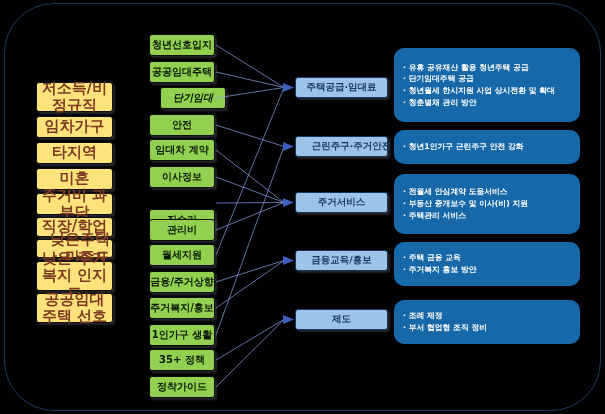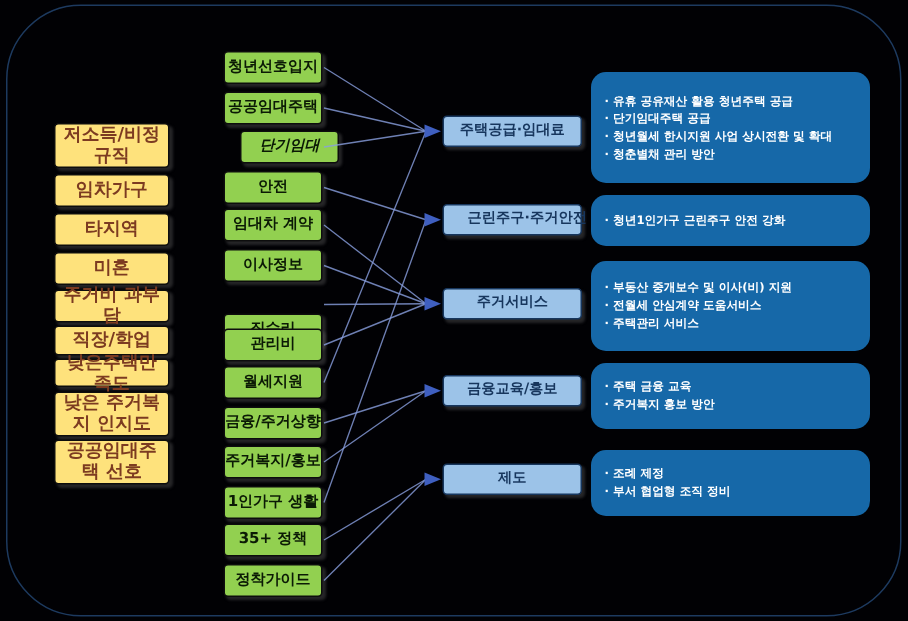--- a/index.html
+++ b/index.html
@@ -13,21 +13,21 @@
     border:1px solid #1d3a5f;border-radius:50px;
   }
   .node{
     position:absolute;box-sizing:border-box;
     display:flex;align-items:center;justify-content:center;text-align:center;
     border:1px solid #0d0d0d;border-radius:3px;
     box-shadow:2px 2px 2px rgba(110,110,110,0.35);
     line-height:1.15;
   }
   .factor{
-    background:#fee27c;color:#7c3b21;font-size:12px;font-weight:bold;
+    background:#fee27c;color:#7c3b21;font-size:15px;font-weight:bold;
     padding:1px 2px;word-break:break-all;
   }
   .topic{
     background:#92d050;color:#0b1a05;font-size:10px;font-weight:bold;
     padding:1px 1px;white-space:nowrap;
   }
   .category{
     background:#9cc3e8;color:#17365d;font-size:9.5px;font-weight:bold;
     border:1px solid #17365d;white-space:nowrap;
   }
@@ -46,21 +46,21 @@
 
 <div class="frame"></div>
 
 <div id="factors-col">
     <div class="node factor" style="left: 36px; top: 82px; width: 77px; height: 30px;">저소득/비정규직</div>
     <div class="node factor" style="left: 36px; top: 116px; width: 77px; height: 22px;">임차가구</div>
     <div class="node factor" style="left: 36px; top: 142px; width: 77px; height: 22px;">타지역</div>
     <div class="node factor" style="left: 36px; top: 168px; width: 77px; height: 22px;">미혼</div>
     <div class="node factor" style="left: 36px; top: 193px; width: 77px; height: 22px;">주거비 과부담</div>
     <div class="node factor" style="left: 36px; top: 217px; width: 77px; height: 20px;">직장/학업</div>
-    <div class="node factor" style="left: 36px; top: 239px; width: 77px; height: 19px;">낮은주택만족도</div>
+    <div class="node factor" style="left: 36px; top: 239px; width: 77px; height: 19px; text-align: right;">낮은주택만족도</div>
     <div class="node factor" style="left: 36px; top: 261px; width: 77px; height: 30px;">낮은 주거복지 인지도</div>
     <div class="node factor" style="left: 36px; top: 293px; width: 77px; height: 30px;">공공임대주택 선호</div>
   </div>
 <div id="topics-col">
     <div class="node topic" style="left: 149px; top: 34px; width: 66px; height: 22px;">청년선호입지</div>
     <div class="node topic" style="left: 149px; top: 61px; width: 66px; height: 22px;">공공임대주택</div>
     <div class="node topic" style="left: 160px; top: 87px; width: 66px; height: 22px; font-style: italic;">단기임대</div>
     <div class="node topic" style="left: 149px; top: 114px; width: 66px; height: 22px;">안전</div>
     <div class="node topic" style="left: 149px; top: 139px; width: 66px; height: 22px;">임대차 계약</div>
     <div class="node topic" style="left: 149px; top: 166px; width: 66px; height: 22px;">이사정보</div>
@@ -84,22 +84,22 @@
     <div class="node detail" style="left: 394px; top: 48px; width: 186px; height: 74px;">
       <div class="bullet">· 유휴 공유재산 활용 청년주택 공급</div>
       <div class="bullet">· 단기임대주택 공급</div>
       <div class="bullet">· 청년월세 한시지원 사업 상시전환 및 확대</div>
       <div class="bullet">· 청춘별채 관리 방안</div>
     </div>
     <div class="node detail" style="left: 394px; top: 130px; width: 186px; height: 34px;">
       <div class="bullet">· 청년1인가구 근린주구 안전 강화</div>
     </div>
     <div class="node detail" style="left: 394px; top: 174px; width: 186px; height: 60px;">
+      <div class="bullet">· 전월세 안심계약 도움서비스</div>
       <div class="bullet">· 부동산 중개보수 및 이사(비) 지원</div>
-      <div class="bullet">· 전월세 안심계약 도움서비스</div>
       <div class="bullet">· 주택관리 서비스</div>
     </div>
     <div class="node detail" style="left: 394px; top: 242px; width: 186px; height: 44px;">
       <div class="bullet">· 주택 금융 교육</div>
       <div class="bullet">· 주거복지 홍보 방안</div>
     </div>
     <div class="node detail" style="left: 394px; top: 300px; width: 186px; height: 44px;">
       <div class="bullet">· 조례 제정</div>
       <div class="bullet">· 부서 협업형 조직 정비</div>
     </div>

